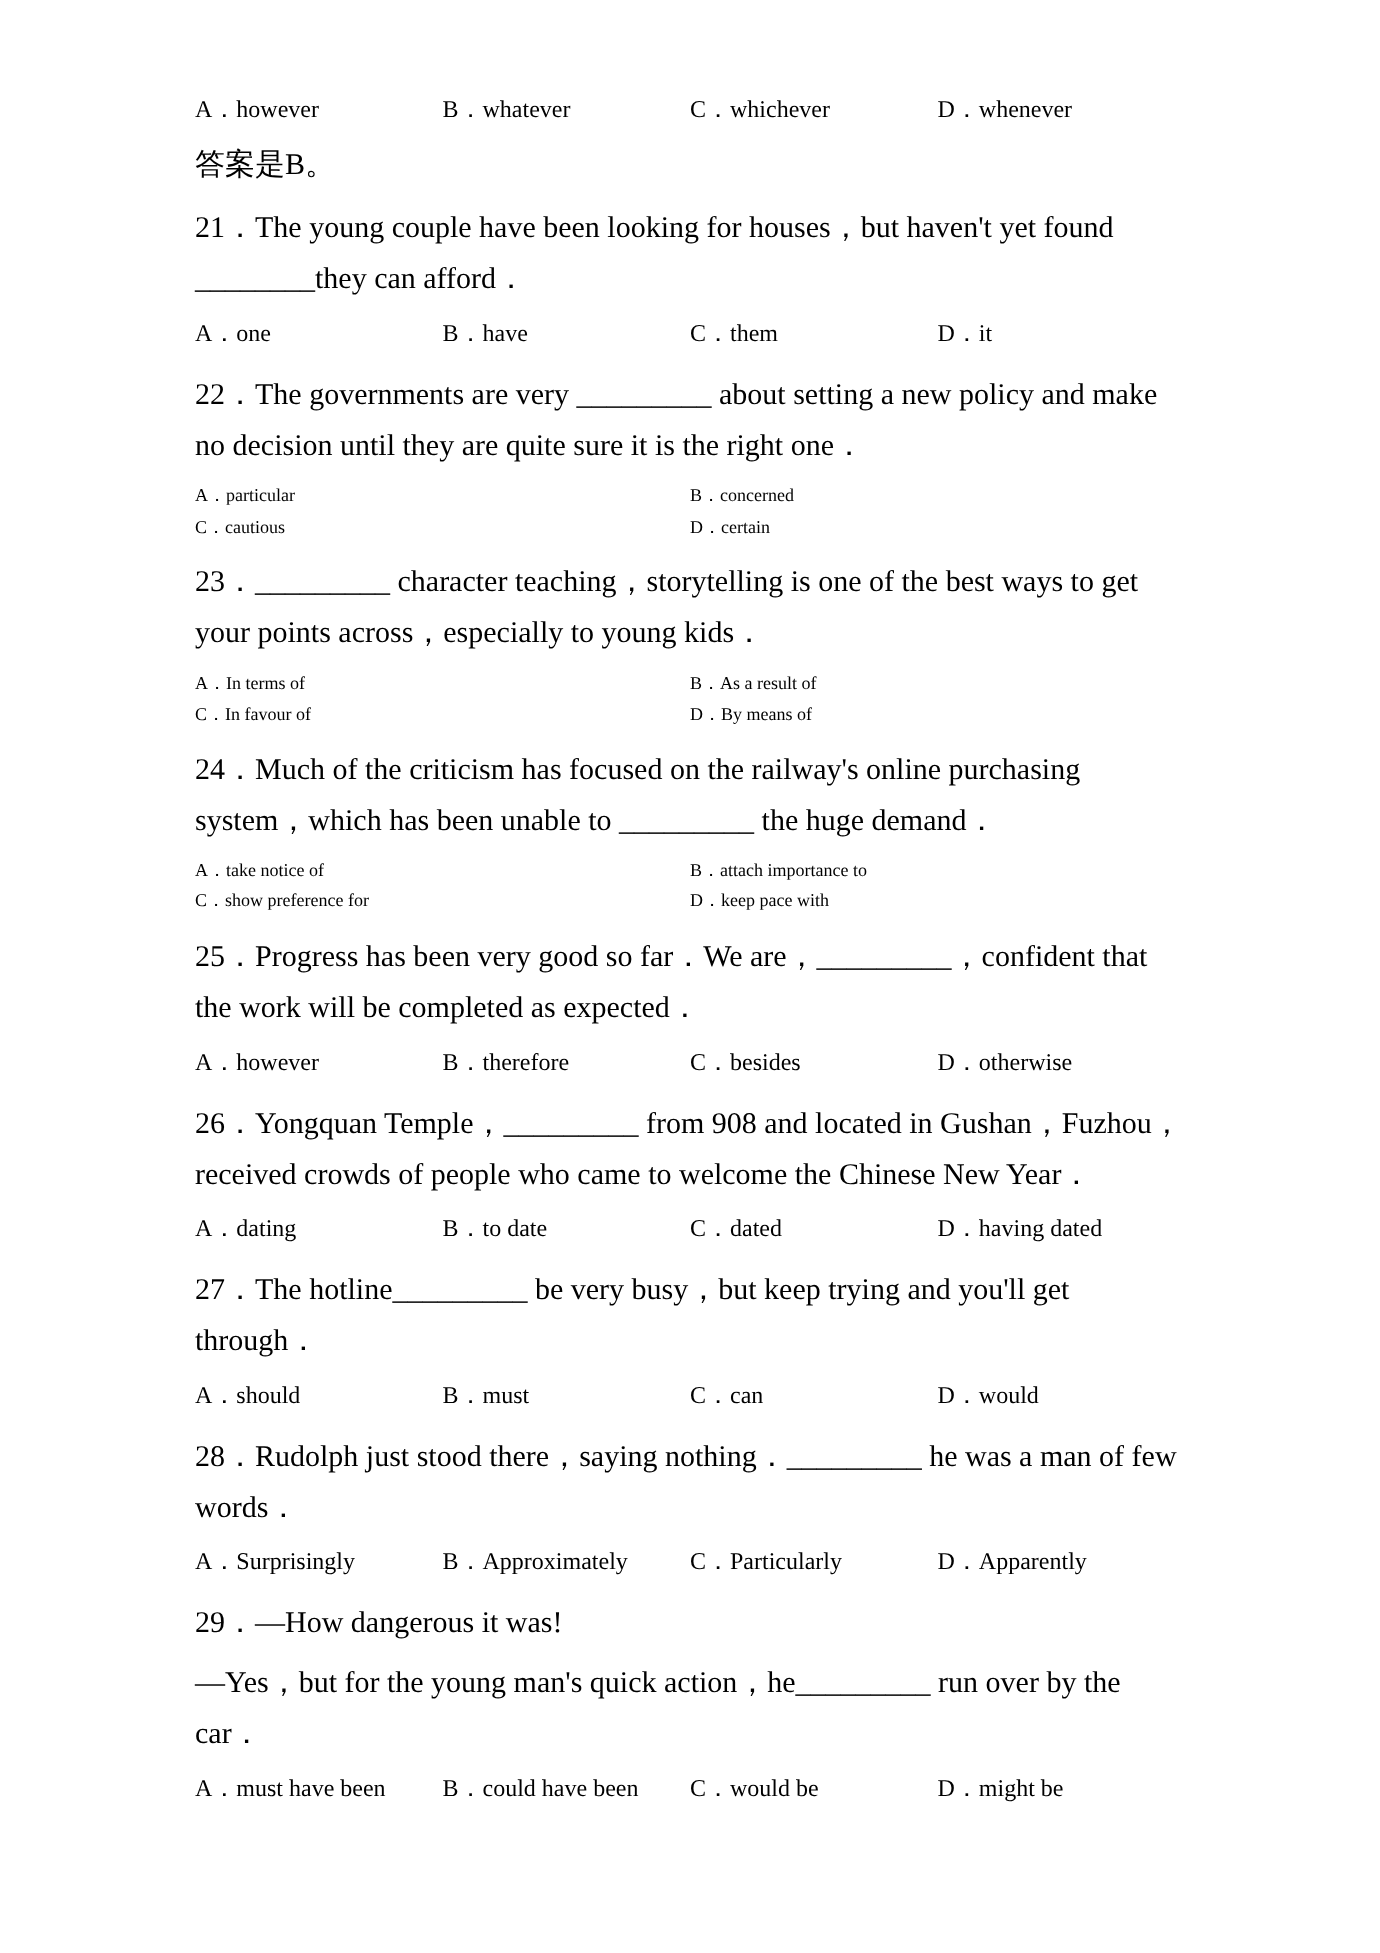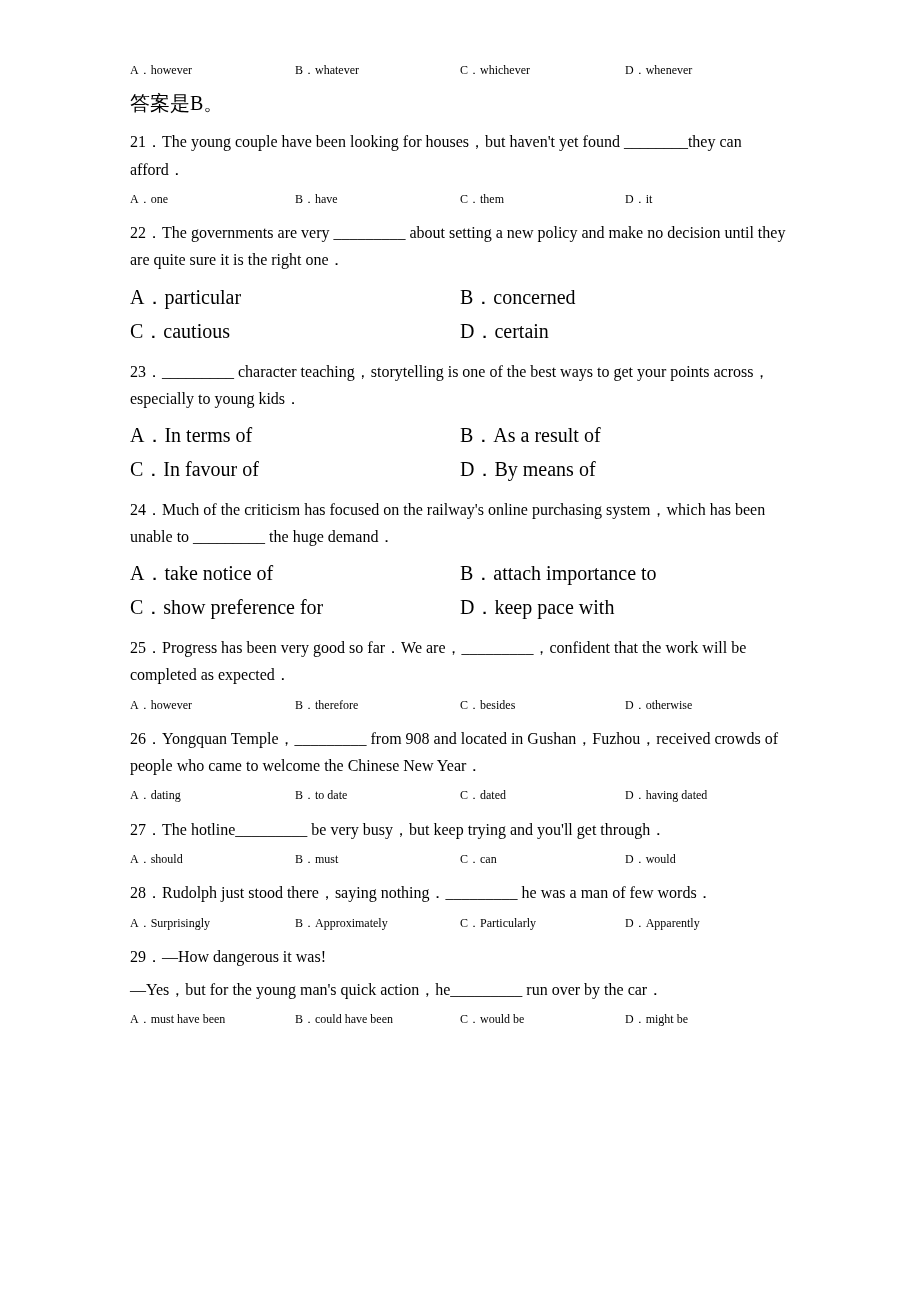--- a/index.html
+++ b/index.html
@@ -19,40 +19,40 @@
     }
     .answer-line {
       margin-bottom: 8px;
       font-size: 20px;
     }
     .question-block {
       margin-bottom: 10px;
     }
     .question-text {
       margin-bottom: 6px;
-      font-size: 16px;
+      font-size: 20px;
       line-height: 1.7;
     }
     .options-row {
       display: flex;
       flex-wrap: nowrap;
       gap: 0;
       margin-bottom: 10px;
-      font-size: 12px;
+      font-size: 16px;
       font-family: Liberation Serif, serif;
     }
     .options-row .opt {
       flex: 1;
       min-width: 0;
     }
     .options-two {
       display: grid;
       grid-template-columns: 1fr 1fr;
       margin-bottom: 10px;
-      font-size: 20px;
+      font-size: 12px;
     }
     .options-two .opt {
       padding-right: 10px;
     }
   </style>
 </head>
 <body>
 
 <div class="options-row" style="margin-bottom:6px;">
   <span class="opt">A．however</span>

